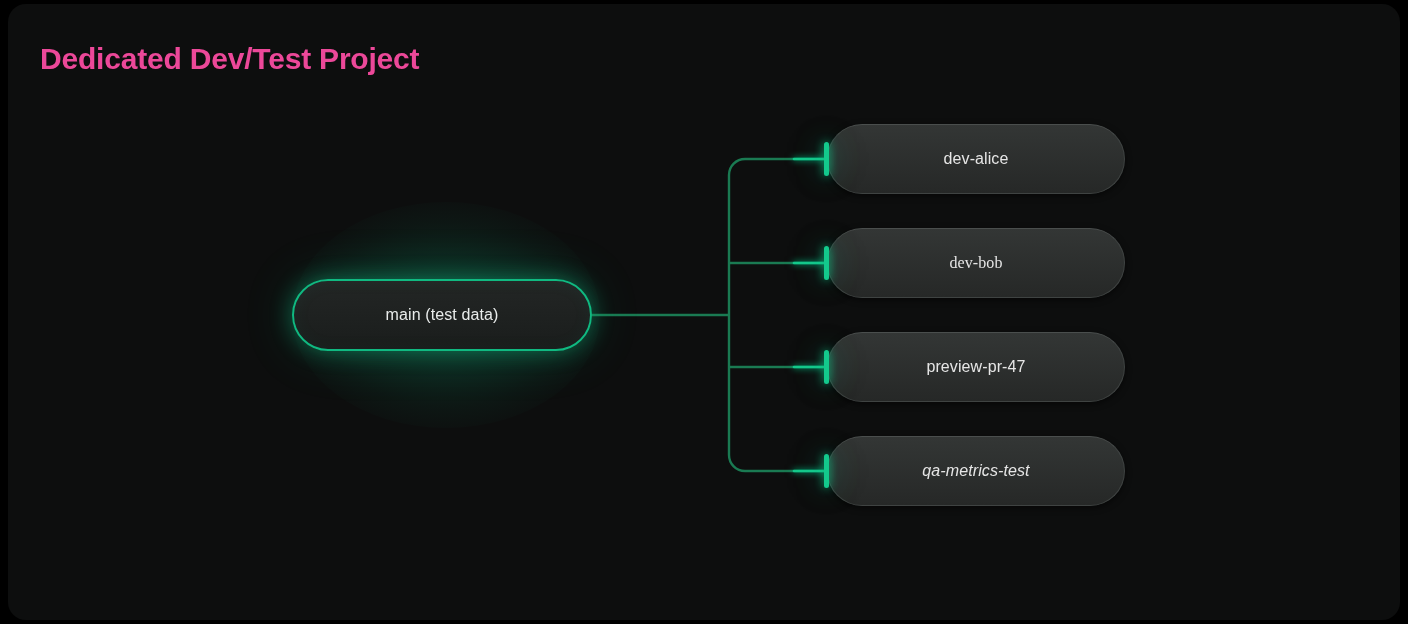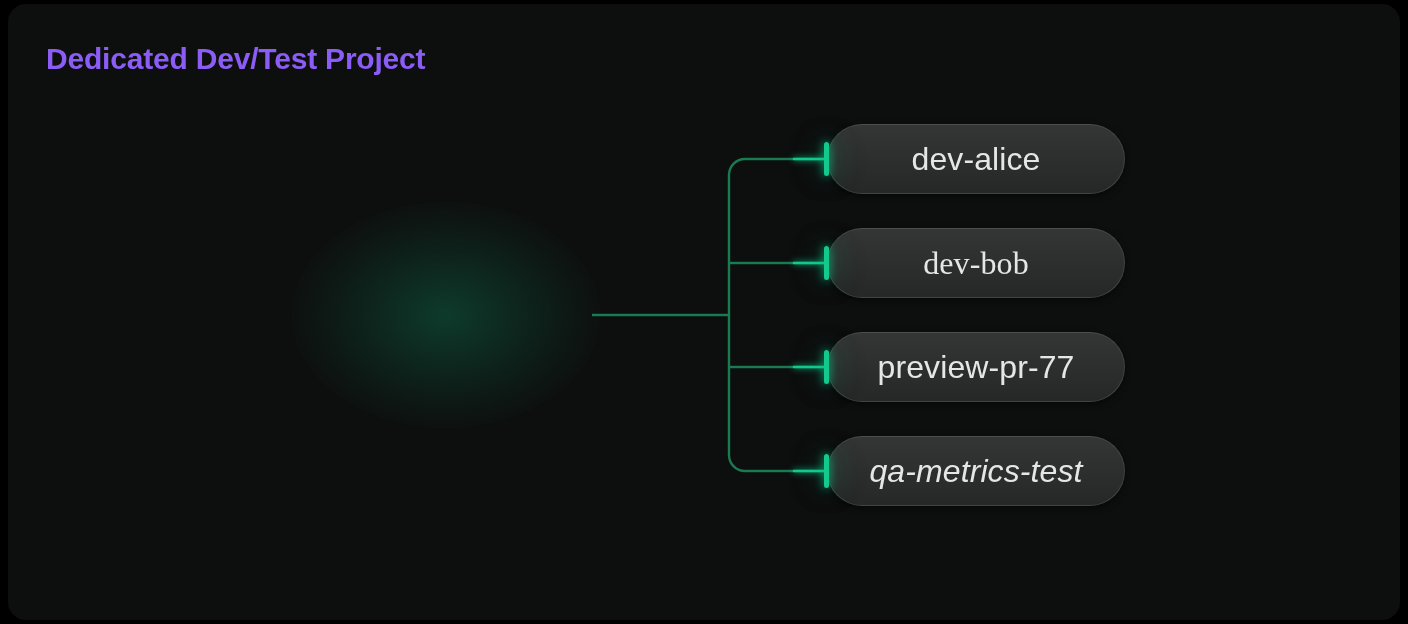--- a/index.html
+++ b/index.html
@@ -25,24 +25,23 @@
     overflow: hidden;
   }
 
   
   #title {
     position: absolute;
     left: 32px;
     top: 38px;
     font-size: 30px;
     font-weight: bold;
-    color: #8b5cf6;
+    color: #ec4899;
     letter-spacing: -0.2px;
     white-space: nowrap;
-    margin-left: 6px;
   }
 
   
   #diagram {
     position: absolute;
     left: 0;
     top: 0;
     width: 1392px;
     height: 616px;
   }
@@ -76,21 +75,21 @@
     position: absolute;
     box-sizing: border-box;
     display: flex;
     align-items: center;
     justify-content: center;
     border-radius: 999px;
     white-space: nowrap;
   }
 
   .node-label {
-    font-size: 32px;
+    font-size: 16px;
     color: #e6e6e6;
     letter-spacing: 0.1px;
   }
 
   #node-root {
     left: 284px;
     top: 275px;
     width: 300px;
     height: 72px;
     background: linear-gradient(180deg, #232625 0%, #1a1d1c 100%);
@@ -175,31 +174,34 @@
       <g fill="none" stroke="#15c98c" stroke-width="2.6" stroke-linecap="round" filter="url(#edgeGlow)">
         <path d="M 786 155 H 818"></path>
         <path d="M 786 259 H 818"></path>
         <path d="M 786 363 H 818"></path>
         <path d="M 786 467 H 818"></path>
       </g>
     </svg>
 
     <div class="root-glow"></div>
 
+    <div class="node" id="node-root">
+      <span class="node-label">main (test data)</span>
+    </div>
 
     <div class="node child" id="node-c0">
       <span class="node-label">dev-alice</span>
     </div>
 
     <div class="node child" id="node-c1">
       <span class="node-label">dev-bob</span>
     </div>
 
     <div class="node child" id="node-c2">
-      <span class="node-label">preview-pr-77</span>
+      <span class="node-label">preview-pr-47</span>
     </div>
 
     <div class="node child" id="node-c3">
       <span class="node-label">qa-metrics-test</span>
     </div>
 
     <div class="cap" id="cap-0"></div>
     <div class="cap" id="cap-1"></div>
     <div class="cap" id="cap-2"></div>
     <div class="cap" id="cap-3"></div>

